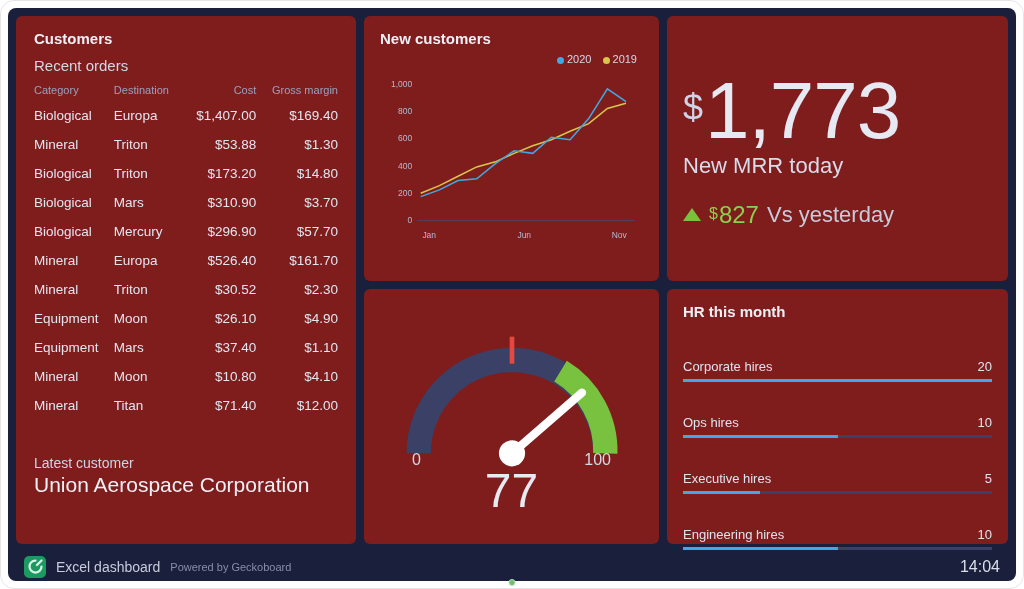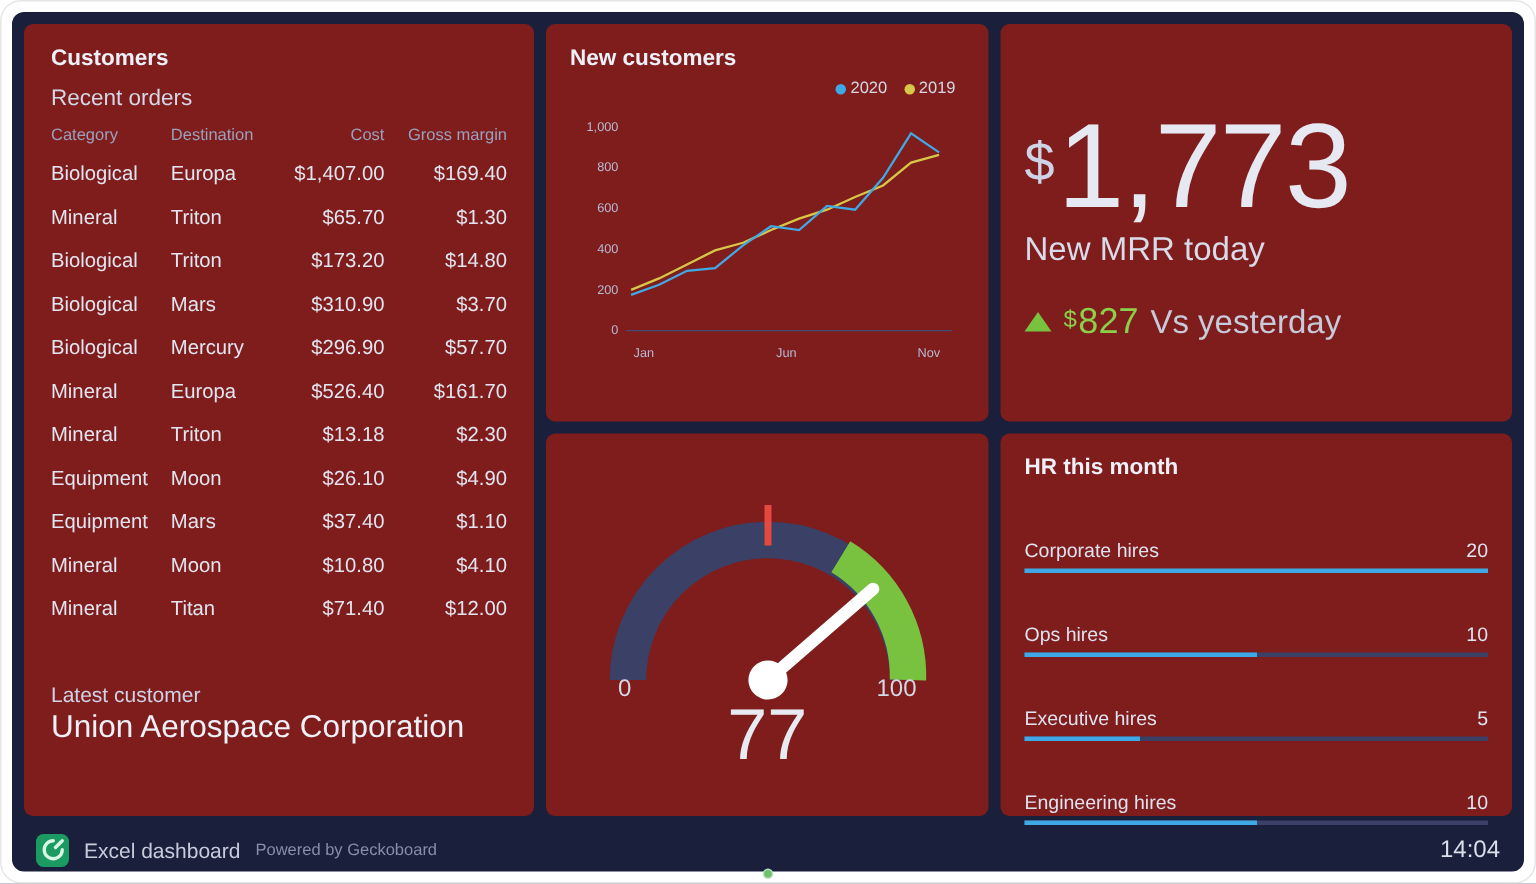--- a/index.html
+++ b/index.html
@@ -112,21 +112,21 @@
           <tbody id="orders-body">
               <tr>
                 <td>Biological</td>
                 <td>Europa</td>
                 <td class="r">$1,407.00</td>
                 <td class="r">$169.40</td>
               </tr>
               <tr>
                 <td>Mineral</td>
                 <td>Triton</td>
-                <td class="r">$65.70</td>
+                <td class="r">$53.88</td>
                 <td class="r">$1.30</td>
               </tr>
               <tr>
                 <td>Biological</td>
                 <td>Triton</td>
                 <td class="r">$173.20</td>
                 <td class="r">$14.80</td>
               </tr>
               <tr>
                 <td>Biological</td>
@@ -142,21 +142,21 @@
               </tr>
               <tr>
                 <td>Mineral</td>
                 <td>Europa</td>
                 <td class="r">$526.40</td>
                 <td class="r">$161.70</td>
               </tr>
               <tr>
                 <td>Mineral</td>
                 <td>Triton</td>
-                <td class="r">$13.18</td>
+                <td class="r">$30.52</td>
                 <td class="r">$2.30</td>
               </tr>
               <tr>
                 <td>Equipment</td>
                 <td>Moon</td>
                 <td class="r">$26.10</td>
                 <td class="r">$4.90</td>
               </tr>
               <tr>
                 <td>Equipment</td>

